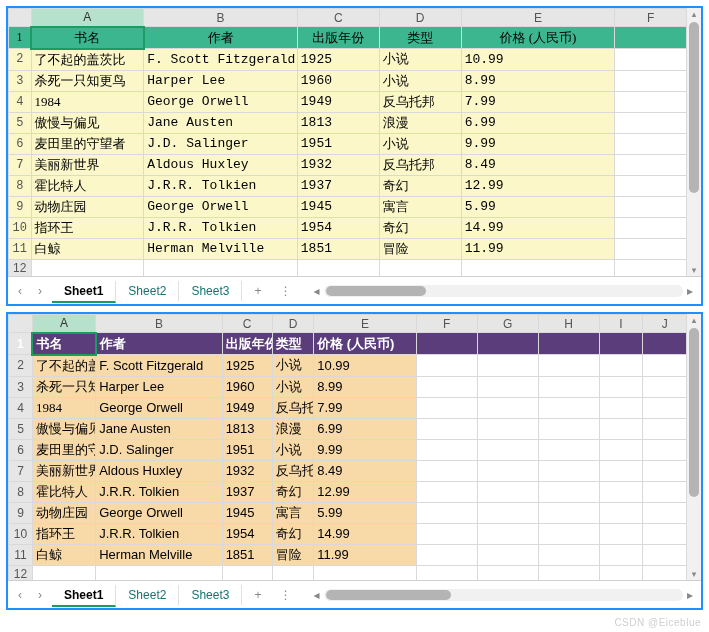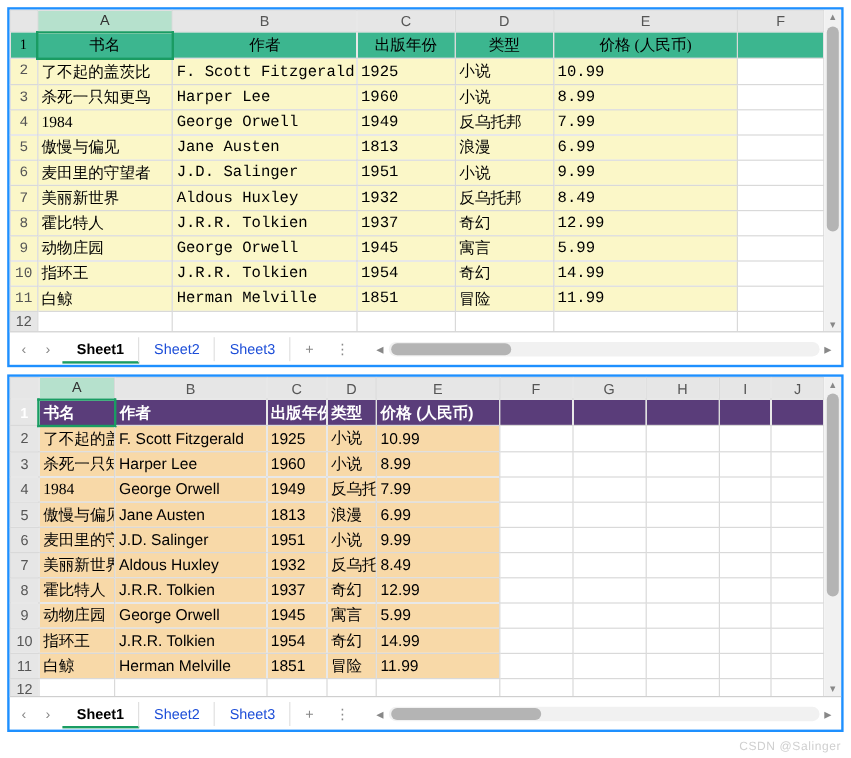--- a/index.html
+++ b/index.html
@@ -79,21 +79,21 @@
     font-size: 12px;
     color: #555;
   }
   .nav-arrow {
     padding: 2px 6px;
     color: #888;
     cursor: pointer;
   }
   .tab {
     padding: 3px 12px;
-    color: #1d4ed8;
+    color: #0f766e;
     cursor: pointer;
     border-right: 1px solid #e0e0e0;
   }
   .tab.active {
     color: #000;
     font-weight: bold;
     border-bottom: 2px solid #1a9c63;
     background: #fff;
   }
   .add-tab { padding: 2px 8px; color: #888; cursor: pointer; }
@@ -516,13 +516,13 @@
     <div class="hscroll-stub">
       <span class="hscroll-arrow">◂</span>
       <div class="hscroll-track">
         <div class="hscroll-thumb" id="hthumb-bot" style="width: 35%;"></div>
       </div>
       <span class="hscroll-arrow">▸</span>
     </div>
   </div>
 </div>
 
-<div class="watermark">CSDN @Salinger</div>
+<div class="watermark">CSDN @Eiceblue</div>
 
 </body></html>

